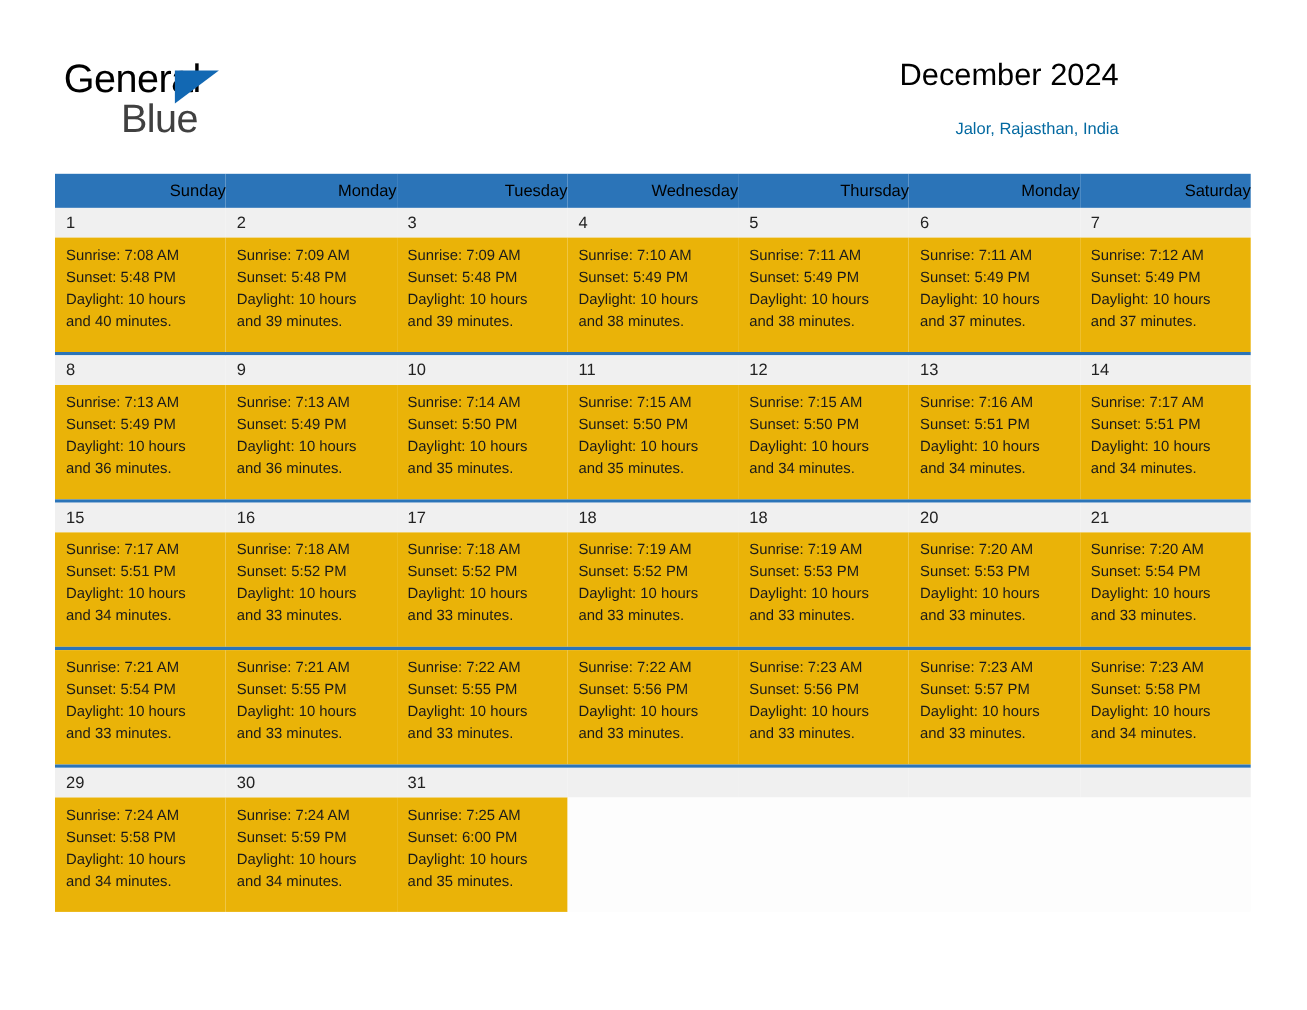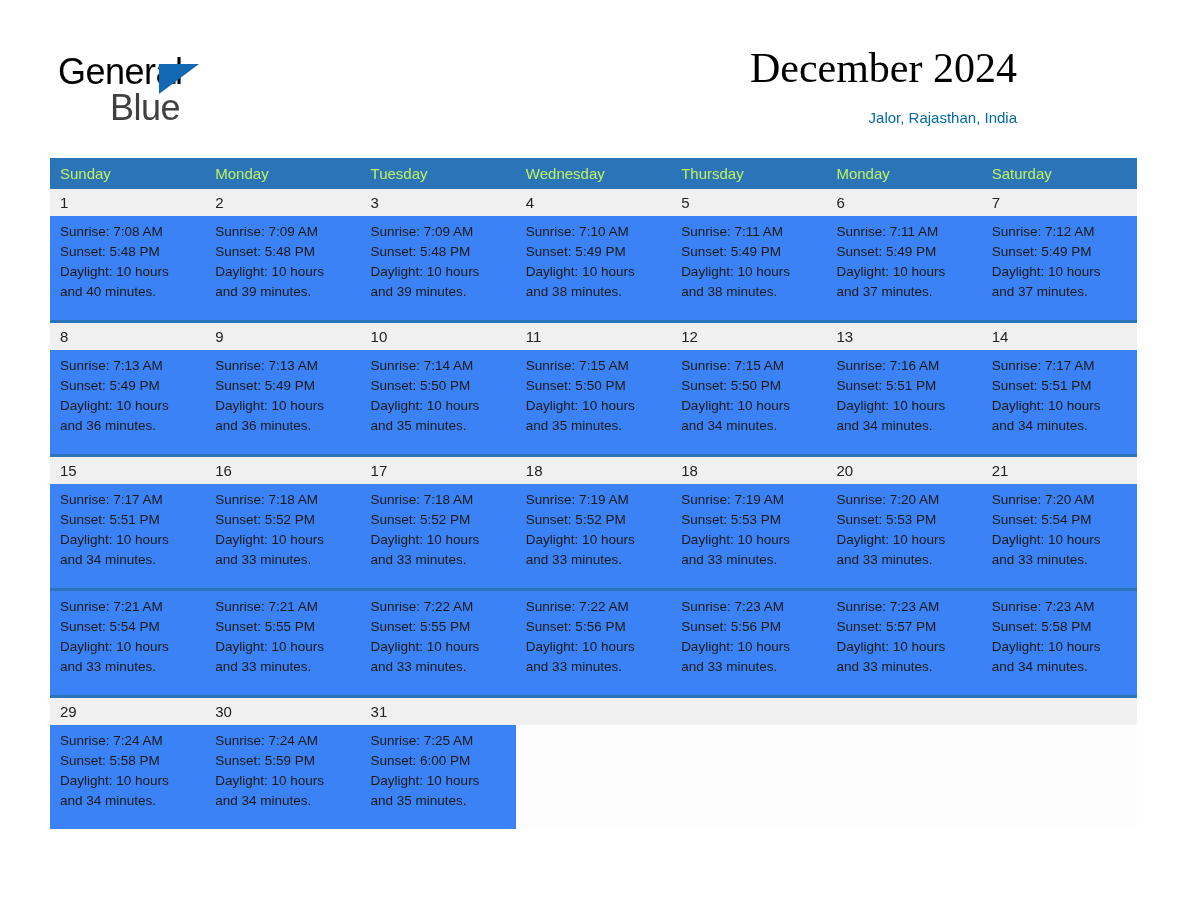--- a/index.html
+++ b/index.html
@@ -66,25 +66,25 @@
     line-height: 40px;
     font-family: "Liberation Sans", sans-serif;
   }
   .title-block {
     position: absolute;
     right: 0;
     top: 0;
     text-align: right;
   }
   .cal-title {
-    font-size: 42px;
+    font-size: 28px;
     line-height: 52px;
     color: #000000;
     white-space: nowrap;
-    font-family: Liberation Serif, serif;
+    font-family: Liberation Sans, sans-serif;
     text-align: right;
   }
   .cal-location {
     font-size: 15px;
     line-height: 30px;
     margin-top: 9px;
     color: #0369a1;
     white-space: nowrap;
     font-family: "Liberation Sans", sans-serif;
   }
@@ -95,24 +95,24 @@
     left: 50px;
     top: 158px;
     width: 1087px;
     border-collapse: collapse;
     table-layout: fixed;
   }
   .calendar col { width: 155.28px; }
 
   .dow-row th {
     background: #2b74b8;
-    color: #bef264;
+    color: #000000;
     font-size: 15px;
     font-weight: normal;
-    text-align: left;
+    text-align: right;
     padding: 6px 0 7px 10px;
     height: 18px;
     font-family: "Liberation Sans", sans-serif;
   }
 
   .week-sep td {
     padding: 0;
     height: 3px;
     background: #2b74b8;
     border: none;
@@ -123,21 +123,21 @@
     background: #f0f0f0;
     font-size: 15px;
     color: #222222;
     padding: 5px 0 5px 10px;
     height: 17px;
     vertical-align: top;
     font-family: "Liberation Sans", sans-serif;
   }
 
   .detail-row td {
-    background: #3b82f6;
+    background: #eab308;
     vertical-align: top;
     padding: 6px 8px 12px 10px;
     height: 86px;
     font-size: 13.5px;
     line-height: 20px;
     color: #1a1a1a;
     font-family: "Liberation Sans", sans-serif;
   }
   .detail-row td.empty { background: #fdfdfd; }
   .detail-line { white-space: nowrap; }

